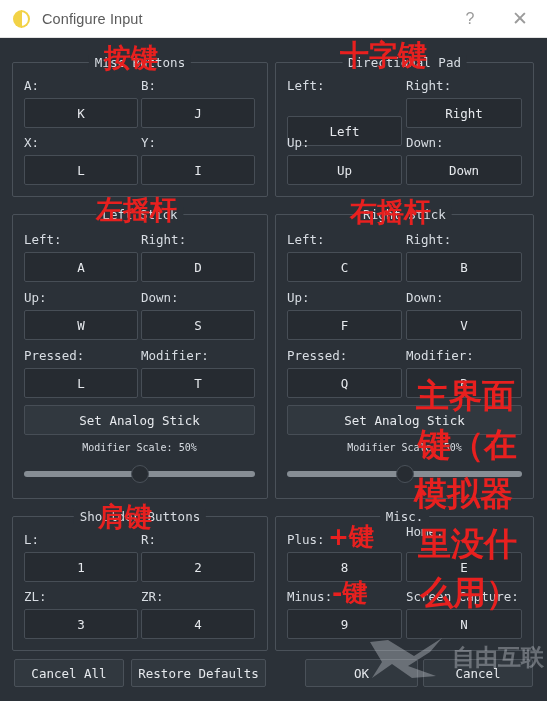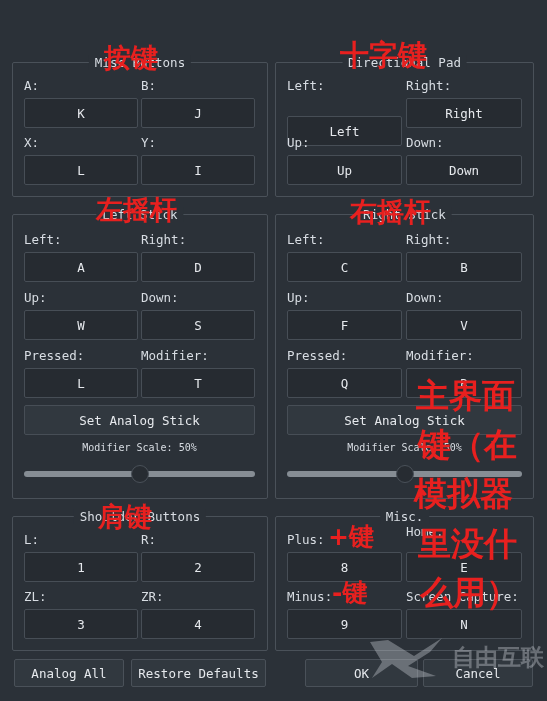--- a/index.html
+++ b/index.html
@@ -157,20 +157,29 @@
     width: 176px; height: 46px;
     pointer-events: none;
     opacity: .5;
   }
 </style>
 </head>
 <body>
 
 <div id="app">
 
+  <div class="titlebar">
+    <div class="tb-icon">
+      <div class="half"></div>
+        <div class="ring"></div>
+    </div>
+    <div class="tb-title">Configure Input</div>
+    <div class="tb-btn help">?</div>
+    <div class="tb-btn close">✕</div>
+  </div>
 
   <div class="group" style="left:12px; top:62px; width:256px; height:135px;">
     <div class="legend">Misc Buttons</div>
   </div>
   <div class="fieldlabel" style="left:24px; top:78px;">A:</div>
   <div class="keybtn" style="left:24px; top:98px; width:114px;">K</div>
   <div class="fieldlabel" style="left:141px; top:78px;">B:</div>
   <div class="keybtn" style="left:141px; top:98px; width:114px;">J</div>
   <div class="fieldlabel" style="left:24px; top:135px;">X:</div>
   <div class="keybtn" style="left:24px; top:155px; width:114px;">L</div>
@@ -250,21 +259,21 @@
   </div>
   <div class="fieldlabel" style="left:287px; top:532px;">Plus:</div>
   <div class="keybtn" style="left:287px; top:552px; width:115px;">8</div>
   <div class="fieldlabel" style="left:406px; top:524px;">Home:</div>
   <div class="keybtn" style="left:406px; top:552px; width:116px;">E</div>
   <div class="fieldlabel" style="left:287px; top:589px;">Minus:</div>
   <div class="keybtn" style="left:287px; top:609px; width:115px;">9</div>
   <div class="fieldlabel" style="left:406px; top:589px;">Screen Capture:</div>
   <div class="keybtn" style="left:406px; top:609px; width:116px;">N</div>
 
-  <div class="botbtn" style="left:14px;  top:659px; width:110px;">Analog All</div>
+  <div class="botbtn" style="left:14px;  top:659px; width:110px;">Cancel All</div>
   <div class="botbtn" style="left:131px; top:659px; width:135px;">Restore Defaults</div>
   <div class="botbtn" style="left:305px; top:659px; width:113px;">OK</div>
   <div class="botbtn" style="left:423px; top:659px; width:110px;">Cancel</div>
 
   <div class="anno" style="left:104px; top:44px;  font-size:27px;">按键</div>
   <div class="anno" style="left:340px; top:40px;  font-size:29px;">十字键</div>
   <div class="anno" style="left:96px;  top:196px; font-size:27px;">左摇杆</div>
   <div class="anno" style="left:350px; top:198px; font-size:27px;">右摇杆</div>
   <div class="anno" style="left:98px;  top:503px; font-size:27px;">肩键</div>
   <div class="anno" style="left:328px; top:524px; font-size:25px;">+键</div>

